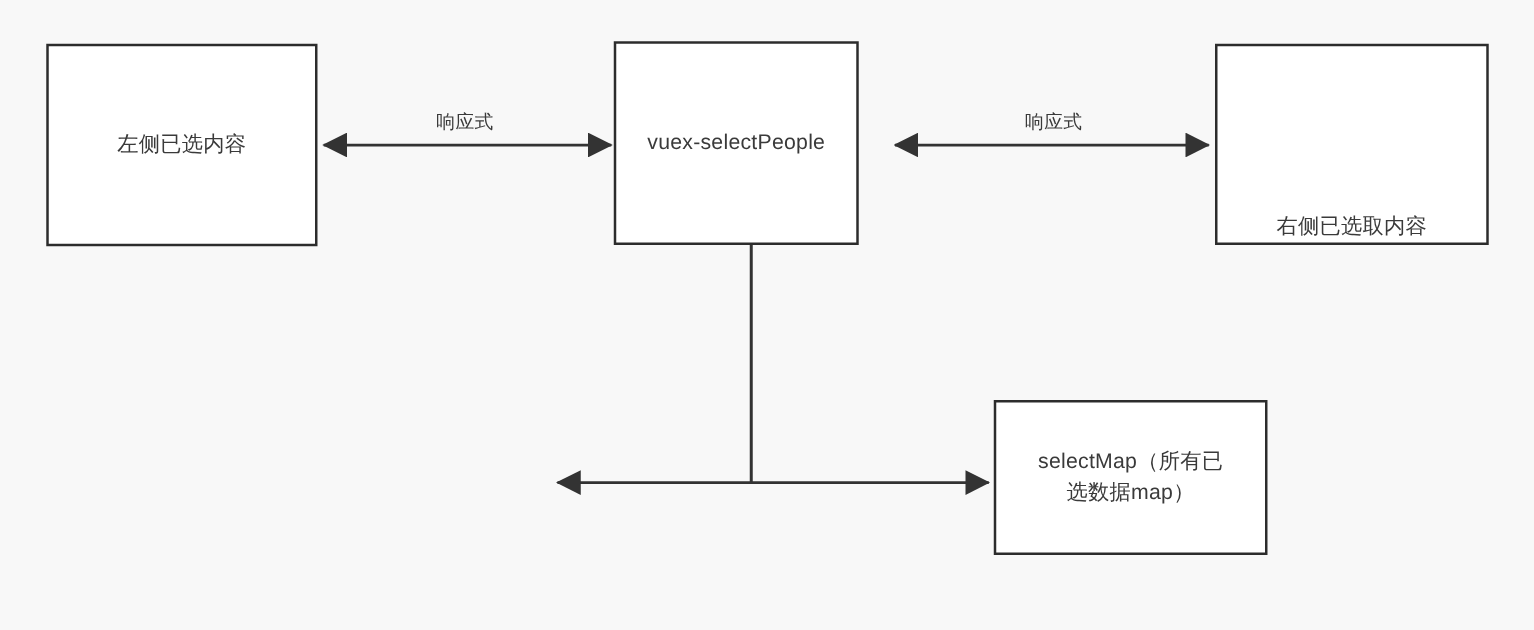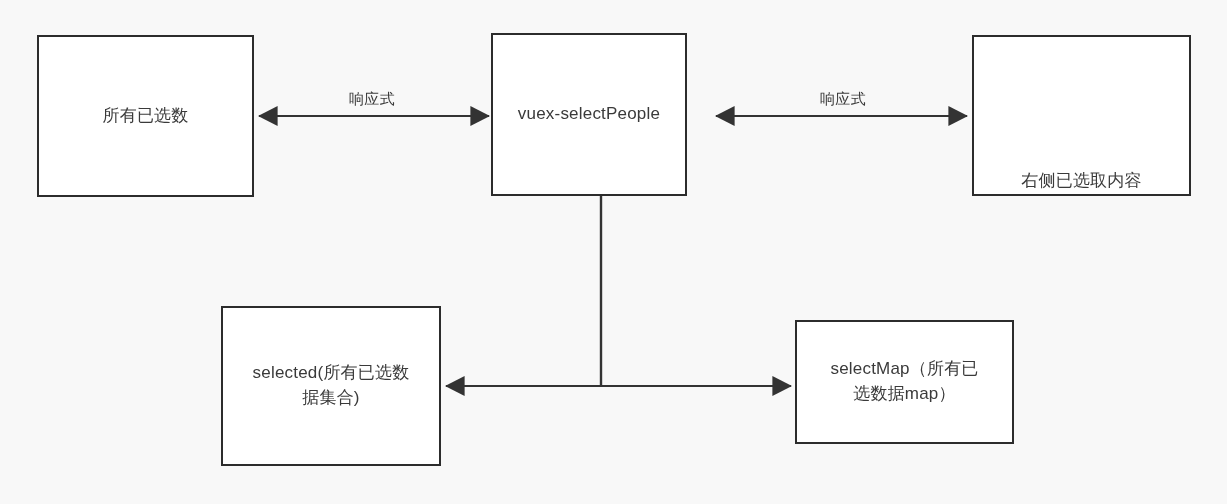--- a/index.html
+++ b/index.html
@@ -100,35 +100,31 @@
       <line x1="601" y1="195" x2="601" y2="387" stroke="#333333" stroke-width="2.4"></line>
     </g>
 
       selectMap box --&gt;
     <g>
       <line x1="446" y1="386" x2="791" y2="386" stroke="#333333" stroke-width="2.2" marker-start="url(#arrowL)" marker-end="url(#arrowR)"></line>
     </g>
   </svg>
 
   <div class="node" id="node-left">
-    <span class="node-label">所有已选数</span>
+    <span class="node-label">左侧已选内容</span>
   </div>
 
   <div class="node" id="node-center">
     <span class="node-label">vuex-selectPeople</span>
   </div>
 
   <div class="node" id="node-right">
     <span class="node-label">右侧已选取内容</span>
   </div>
 
-  <div class="node" id="node-selected">
-    <span class="node-label">selected(所有已选数
-据集合)</span>
-  </div>
 
   <div class="node" id="node-selectmap">
     <span class="node-label">selectMap（所有已
 选数据map）</span>
   </div>
 
   <div class="edge-label" id="edge-label-left-center">响应式</div>
 
   <div class="edge-label" id="edge-label-center-right">响应式</div>
 

